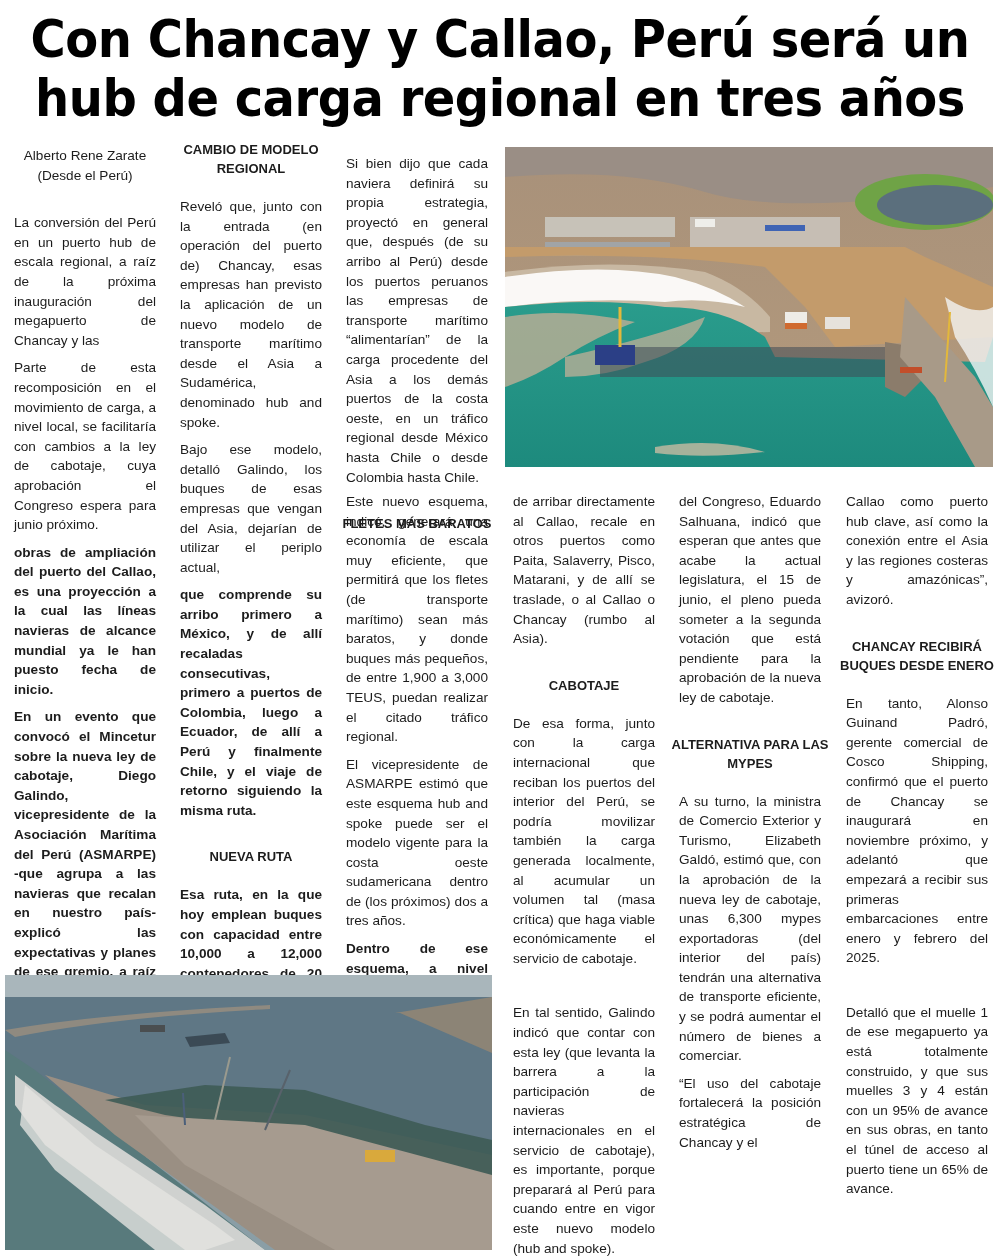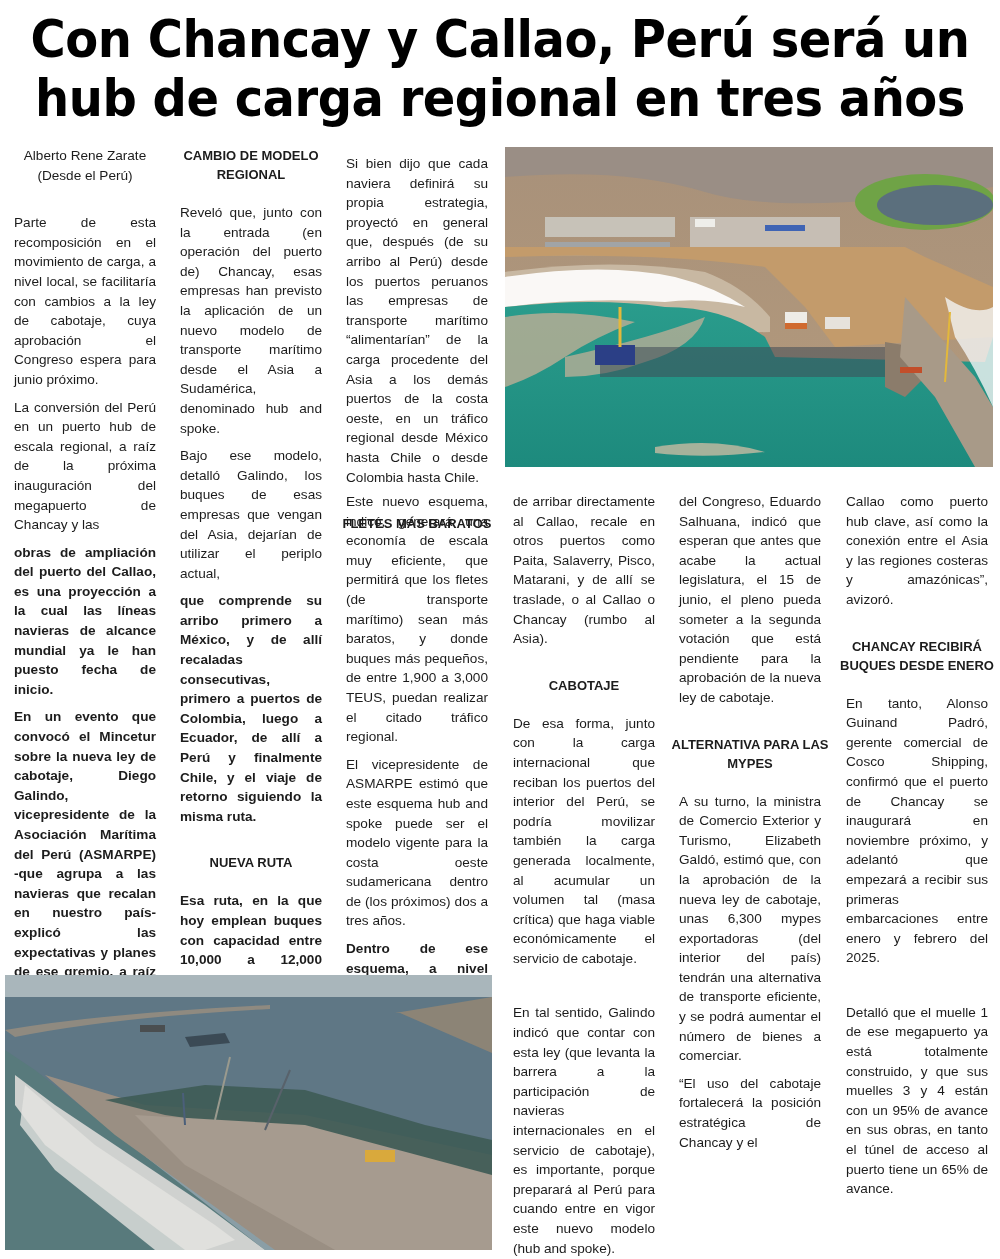--- a/index.html
+++ b/index.html
@@ -34,21 +34,21 @@
     text-align: center;
     font-weight: bold;
     font-size: 13px;
     line-height: 19px;
     margin: 0 0 19px 0;
   }
   .col .gap { height: 19px; }
   .byline { text-align: center; margin-bottom: 28px; }
 
   #c1 { left: 6px;   top: 146px; }
-  #c2 { left: 172px; top: 146px; }
+  #c2 { left: 172px; top: 140px; }
   #c3 { left: 338px; top: 146px; }
   #c4 { left: 338px; top: 484px; }
   #c5 { left: 505px; top: 484px; }
   #c6 { left: 671px; top: 484px; }
   #c7 { left: 838px; top: 484px; }
 
   .photo { position: absolute; overflow: hidden; }
   #photo-top { left: 505px; top: 147px; width: 488px; height: 320px; }
   #photo-bottom { left: 5px; top: 975px; width: 487px; height: 275px; }
 </style>
@@ -58,22 +58,22 @@
 <h1 class="headline">
   <div>Con Chancay y Callao, Perú será un</div>
   <div>hub de carga regional en tres años</div>
 </h1>
 
 <div class="col" id="c1">
   <div class="byline">
     <div>Alberto Rene Zarate</div>
     <div>(Desde el Perú)</div>
   </div>
+  <p>La conversión del Perú en un puerto hub de escala regional, a raíz de la próxima inauguración del megapuerto de Chancay y las</p>
   <p>Parte de esta recomposición en el movimiento de carga, a nivel local, se facilitaría con cambios a la ley de cabotaje, cuya aprobación el Congreso espera para junio próximo.</p>
-  <p>La conversión del Perú en un puerto hub de escala regional, a raíz de la próxima inauguración del megapuerto de Chancay y las</p>
   <p class="bold" style="font-weight:600">obras de ampliación del puerto del Callao, es una proyección a la cual las líneas navieras de alcance mundial ya le han puesto fecha de inicio.</p>
   <p class="bold" style="font-weight:600">En un evento que convocó el Mincetur sobre la nueva ley de cabotaje, Diego Galindo, vicepresidente de la Asociación Marítima del Perú (ASMARPE) -que agrupa a las navieras que recalan en nuestro país- explicó las expectativas y planes de ese gremio, a raíz de la modernización de la infraestructura portuaria peruana.</p>
 </div>
 
 <div class="col" id="c2">
   <div class="sub">CAMBIO DE MODELO REGIONAL</div>
   <p>Reveló que, junto con la entrada (en operación del puerto de) Chancay, esas empresas han previsto la aplicación de un nuevo modelo de transporte marítimo desde el Asia a Sudamérica, denominado hub and spoke.</p>
   <p>Bajo ese modelo, detalló Galindo, los buques de esas empresas que vengan del Asia, dejarían de utilizar el periplo actual,</p>
   <p style="font-weight:700">que comprende su arribo primero a México, y de allí recaladas consecutivas, primero a puertos de Colombia, luego a Ecuador, de allí a Perú y finalmente Chile, y el viaje de retorno siguiendo la misma ruta.</p>
   <div class="gap"></div>

